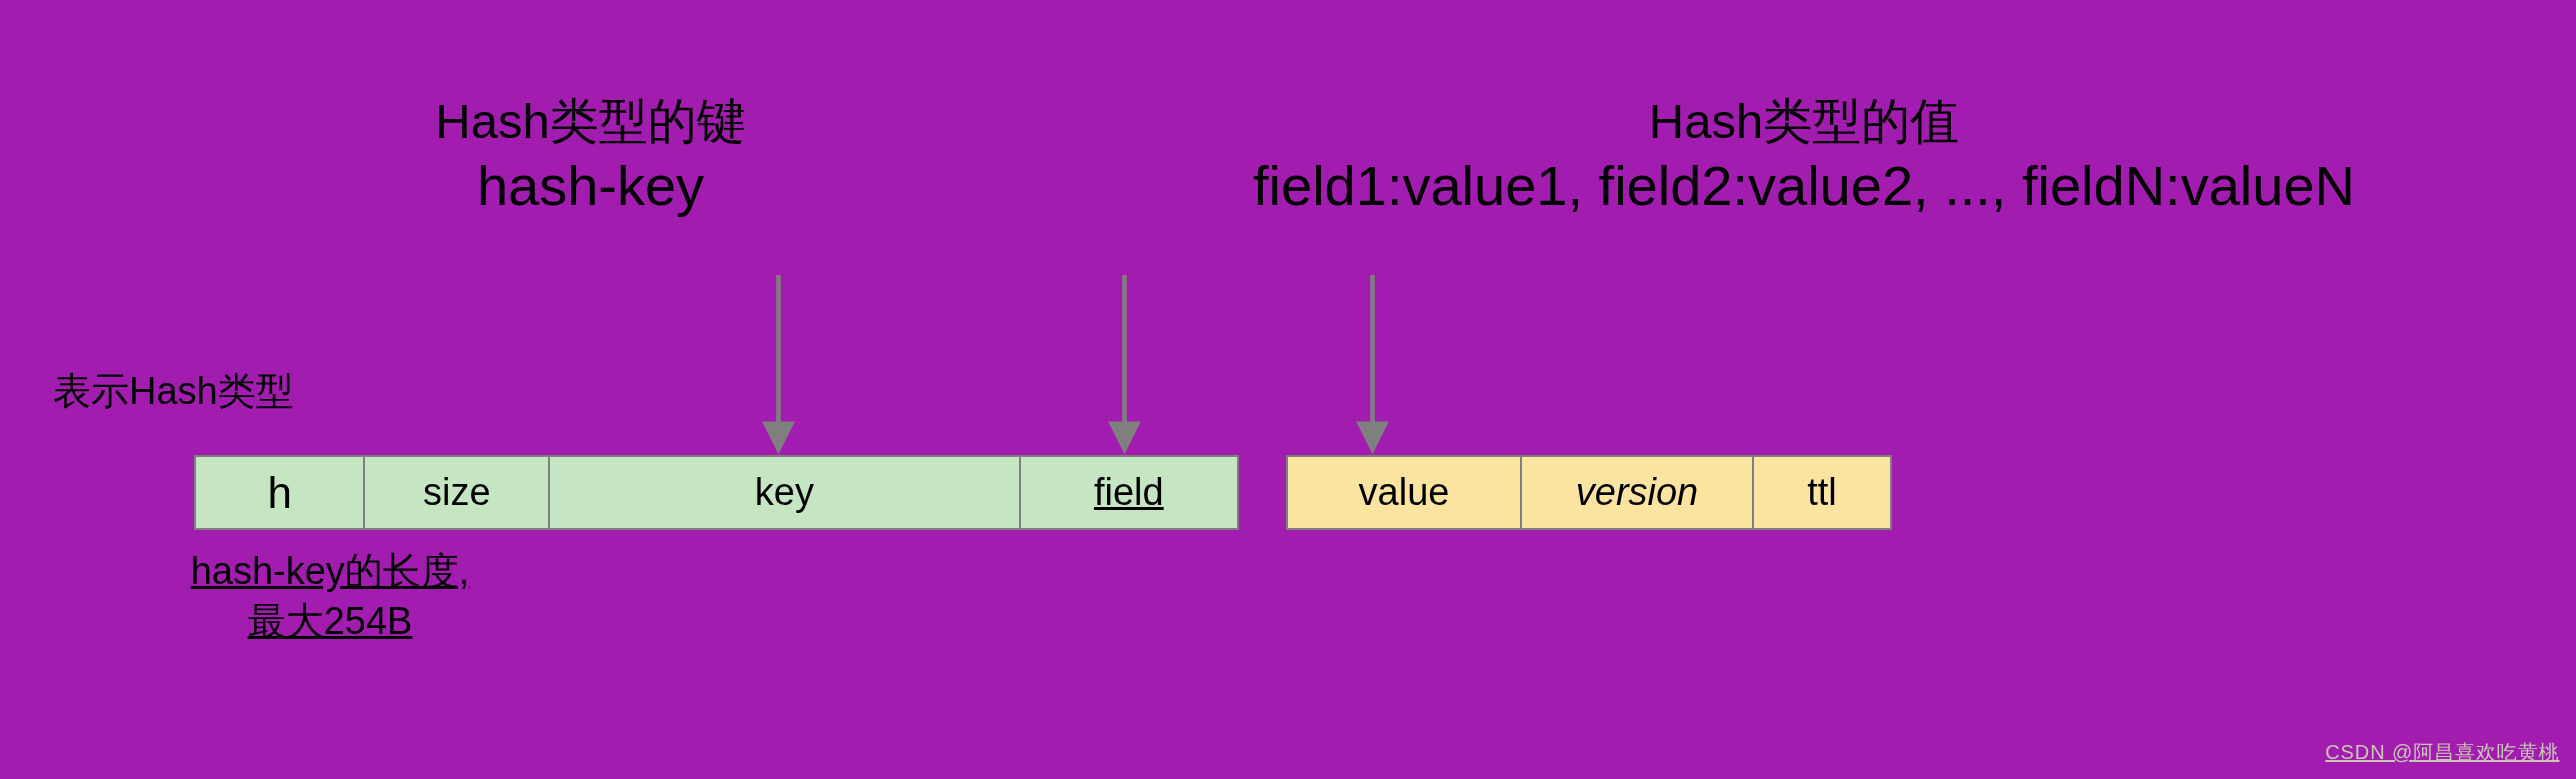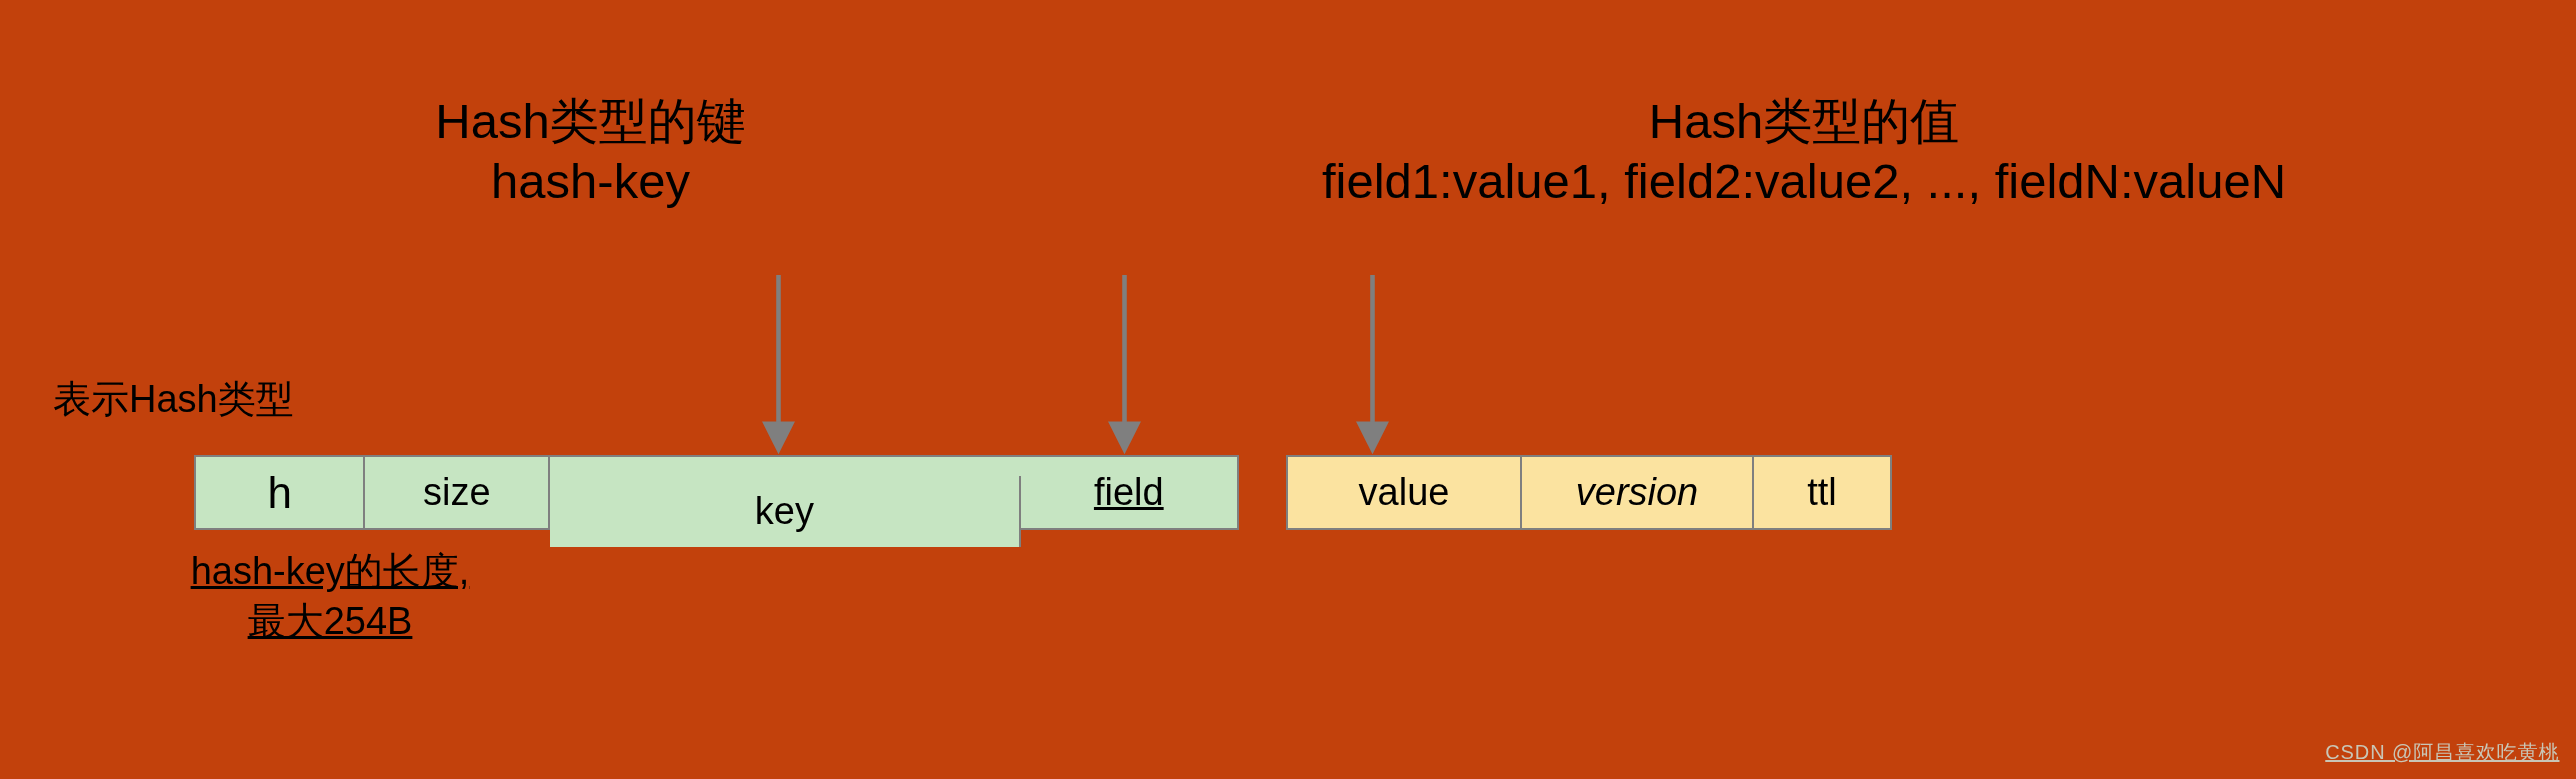--- a/index.html
+++ b/index.html
@@ -11,50 +11,50 @@
     height: 779px;
     background: #faf7ea;
     font-family: "Liberation Sans", "DejaVu Sans", sans-serif;
     color: #000000;
     overflow: hidden;
   }
   #stage {
     position: relative;
     width: 2576px;
     height: 779px;
-    background: #c2410c;
+    background: #a21caf;
   }
 
   
   .ann {
     position: absolute;
     text-align: center;
     line-height: 1.22;
     white-space: nowrap;
     color: #000;
   }
   .ann .l1 { font-size: 49px; }
-  .ann .l2 { font-size: 49px; }
+  .ann .l2 { font-size: 56px; }
 
   #key-annotation {
     left: 311px;
     top: 92px;
     width: 559px;
   }
   #value-annotation {
     left: 1053px;
     top: 92px;
     width: 1502px;
   }
 
   
   #type-caption {
     position: absolute;
     left: 53px;
-    top: 374px;
+    top: 366px;
     font-size: 38px;
     white-space: nowrap;
   }
 
   
   #length-caption {
     position: absolute;
     left: 101px;
     top: 546px;
     width: 458px;
@@ -91,21 +91,21 @@
 
   #key-row {
     left: 194px;
     width: 1045px;
     background: #c6e5c2;
   }
   #key-row .seg { background: #c6e5c2; }
   #seg-h     { width: 172px; }
   #seg-h span{ font-size: 44px; }
   #seg-size  { width: 188px; }
-  #seg-key   { width: 478px; margin-top: 19px; }
+  #seg-key   { width: 478px; }
   #seg-field { width: 220px; text-decoration: underline; }
 
   #value-row {
     left: 1286px;
     width: 606px;
     background: #fbe3a0;
   }
   #value-row .seg { background: #fbe3a0; }
   #seg-value   { width: 234px; }
   #seg-version { width: 232px; font-style: italic; }

